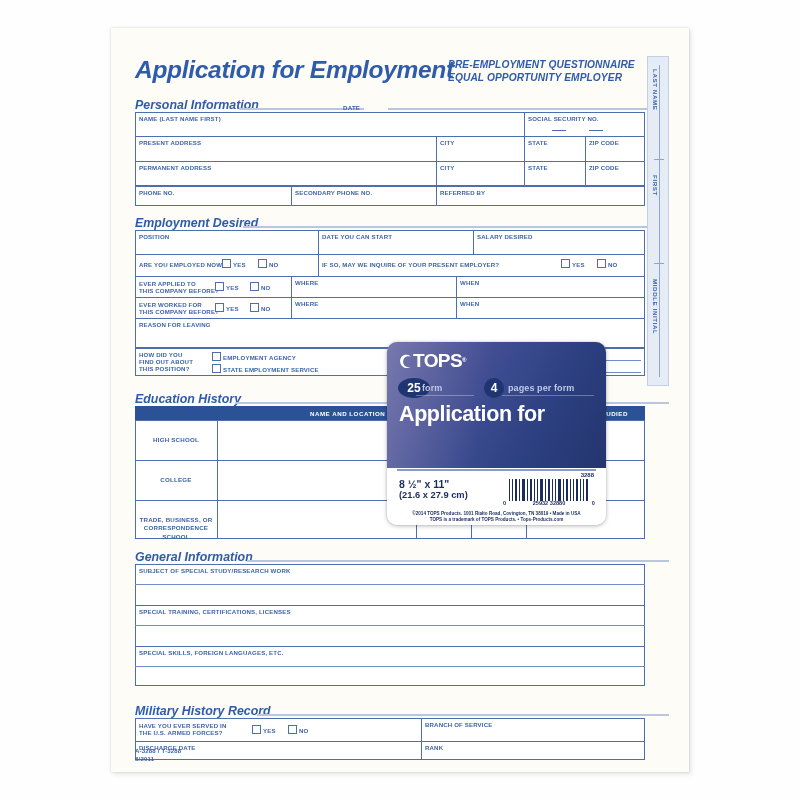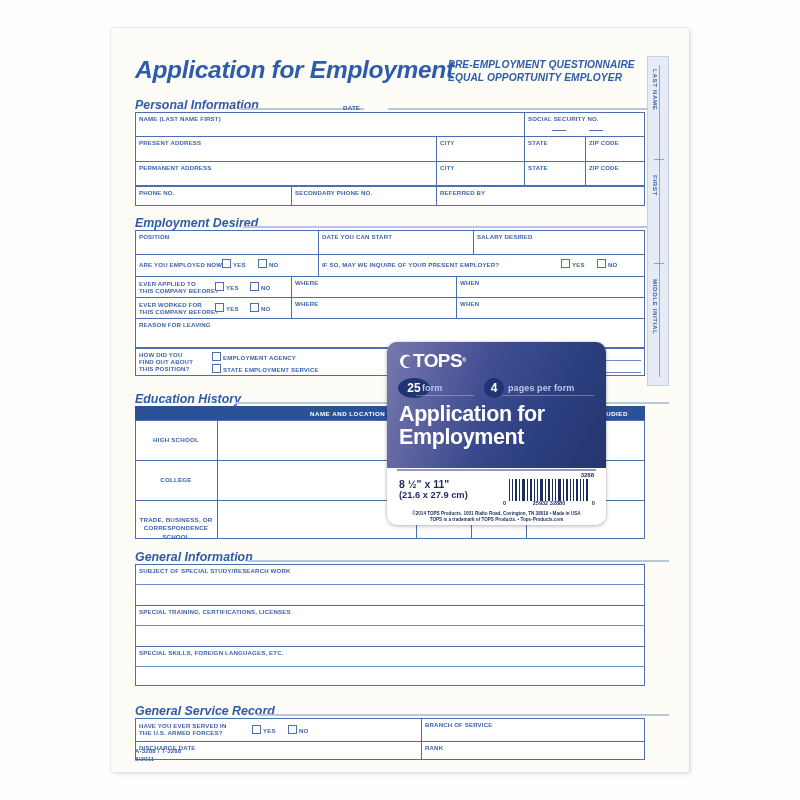--- a/index.html
+++ b/index.html
@@ -336,21 +336,21 @@
     <div class="hline" style="left:24px;top:569px;width:510px;"></div>
     <div class="hline" style="left:24px;top:589px;width:510px;background:#6f8cc4;"></div>
     <div class="hline" style="left:24px;top:610px;width:510px;"></div>
     <div class="hline" style="left:24px;top:630px;width:510px;background:#6f8cc4;"></div>
 
     <div class="fieldlbl" style="left:28px;top:531px;">SUBJECT OF SPECIAL STUDY/RESEARCH WORK</div>
     <div class="fieldlbl" style="left:28px;top:572px;">SPECIAL TRAINING, CERTIFICATIONS, LICENSES</div>
     <div class="fieldlbl" style="left:28px;top:613px;">SPECIAL SKILLS, FOREIGN LANGUAGES, ETC.</div>
 
     <div class="sect" style="left:24px;top:668px;width:510px;">
-      <div class="sect-t">General Service Record</div>
+      <div class="sect-t">Military History Record</div>
       <div class="rule" style="left:122px;width:412px;"></div>
     </div>
 
     <div class="box" style="left:24px;top:682px;width:510px;height:42px;"></div>
     <div class="hline" style="left:24px;top:705px;width:510px;"></div>
     <div class="vline" style="left:310px;top:682px;height:42px;"></div>
 
     <div class="fieldlbl" style="left:28px;top:686px;">HAVE YOU EVER SERVED IN</div>
     <div class="fieldlbl" style="left:28px;top:693px;">THE U.S. ARMED FORCES?</div>
     <div class="cb" style="left:141px;top:689px;"></div>
@@ -391,21 +391,20 @@
         <div class="qty-badge" style="left:0;top:0;width:32px;height:20px;font-size:12px;line-height:20px;">25</div>
         <div class="qty-txt" style="left:24px;top:5px;">form</div>
         <div class="qty-underline" style="left:18px;top:17px;width:58px;"></div>
         <div class="qty-badge" style="left:86px;top:0;width:20px;height:20px;font-size:12px;line-height:20px;">4</div>
         <div class="qty-txt" style="left:110px;top:5px;">pages per form</div>
         <div class="qty-underline" style="left:104px;top:17px;width:92px;"></div>
       </div>
 
       <div class="label-title">
         <div>Application for</div>
-        <div>Employment</div>
       </div>
 
       <div class="label-bot">
         <div class="bot-rule"></div>
         <div class="itemno">3288</div>
         <div class="size1">8 ½" x 11"</div>
         <div class="size2">(21.6 x 27.9 cm)</div>
 
         <div class="barcode">
           <span style="left:0px;width:1px"></span>

